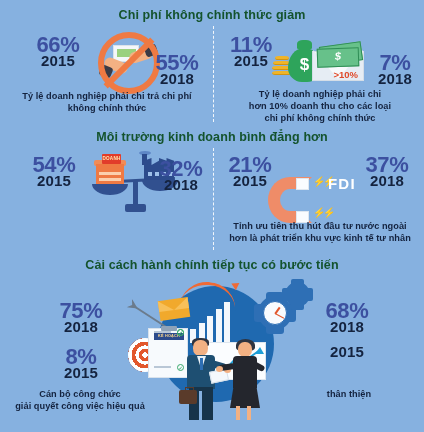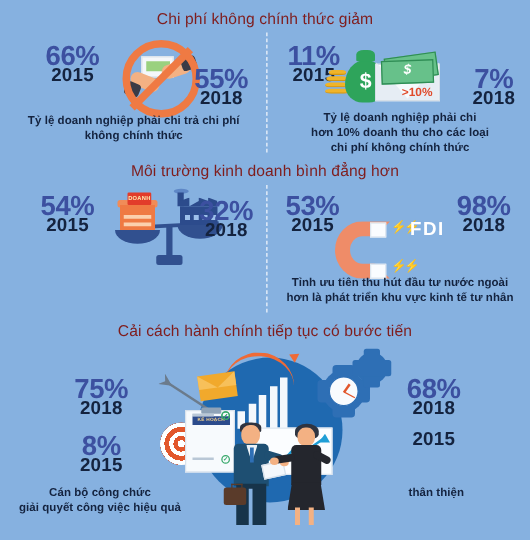--- a/index.html
+++ b/index.html
@@ -9,22 +9,22 @@
     font-family:"Liberation Sans", sans-serif;
     overflow:hidden;
     position:relative;
   }
   .infographic { position:relative; width:424px; height:432px; }
 
   
   .section { position:absolute; left:0; width:424px; }
   .sec-title {
     text-align:center;
-    color:#7f1d1d;
-    font-weight:normal;
+    color:#14532d;
+    font-weight:bold;
     font-size:12.5px;
     letter-spacing:.1px;
     white-space:nowrap;
   }
   .divider {
     position:absolute;
     left:213px; width:0;
     border-left:1.4px dashed #f2f6fb;
   }
 
@@ -405,21 +405,21 @@
     <div class="caption" style="left:6px;top:82px;width:202px;">
       <span>Tỷ lệ doanh nghiệp phải chi trả chi phí</span>
       <span>không chính thức</span>
     </div>
 
     <div class="stat" style="left:222px;top:26px;width:58px;">
       <div class="pct">11%</div>
       <div class="yr">2015</div>
     </div>
 
-    <div class="icon-wrap" style="left:260px;top:20px;">
+    <div class="icon-wrap" style="left:272px;top:20px;">
       <div class="money">
         <div class="coins">
             <i></i>
             <i></i>
             <i></i>
             <i></i>
           </div>
         <div class="bag"></div>
         <div class="env">
           <div class="flapL"></div>
@@ -483,37 +483,37 @@
       </div>
     </div>
 
     <div class="stat" style="left:152px;top:28px;width:58px;">
       <div class="pct">32%</div>
       <div class="yr">2018</div>
     </div>
 
 
     <div class="stat" style="left:220px;top:24px;width:60px;">
-      <div class="pct">53%</div>
+      <div class="pct">21%</div>
       <div class="yr">2015</div>
     </div>
 
     <div class="icon-wrap" style="left:266px;top:44px;">
       <div class="magnet">
         <div class="horse"></div>
         <div class="tipT"></div>
         <div class="tipB"></div>
         <div class="sparkT">⚡⚡</div>
         <div class="sparkB">⚡⚡</div>
         <div class="lbl fdi">FDI</div>
       </div>
     </div>
 
     <div class="stat" style="left:358px;top:24px;width:58px;">
-      <div class="pct">98%</div>
+      <div class="pct">37%</div>
       <div class="yr">2018</div>
     </div>
 
     <div class="caption" style="left:218px;top:90px;width:204px;">
       <span>Tỉnh ưu tiên thu hút đầu tư nước ngoài</span>
       <span>hơn là phát triển khu vực kinh tế tư nhân</span>
     </div>
   </div>
 
   <div class="section" style="top:258px;height:174px;">

